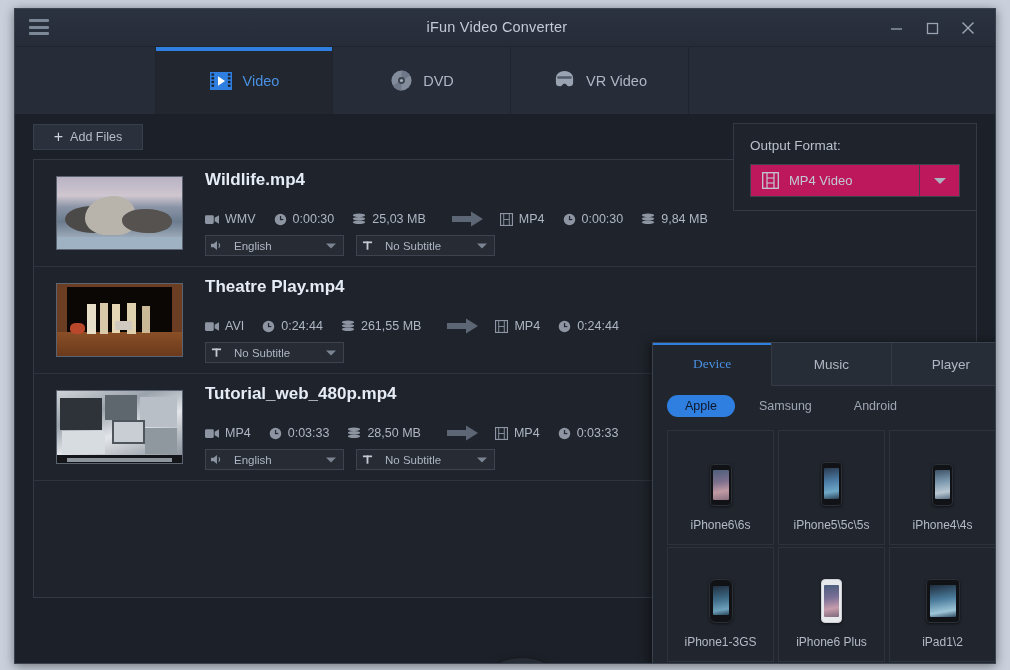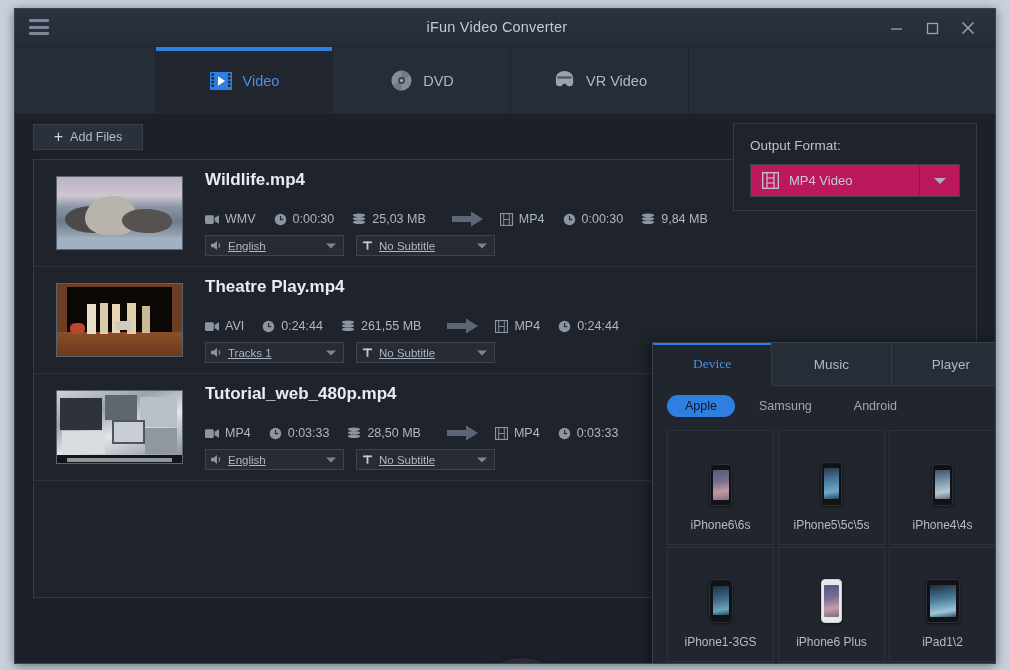--- a/index.html
+++ b/index.html
@@ -141,21 +141,21 @@
   .sel {
     width: 139px; height: 21px;
     background: #262b34;
     border: 1px solid #3d4450;
     display: flex; align-items: center;
     padding: 0 5px;
     color: #aeb6c3; font-size: 11.5px;
     cursor: pointer;
     position: relative;
   }
-  .sel .silabel { margin-left: 6px; overflow:hidden; white-space:nowrap;text-decoration:underline; }
+  .sel .silabel { margin-left: 12px; overflow:hidden; white-space:nowrap; }
   .sel .caret {
     position:absolute; right: 7px; top: 50%; transform: translateY(-50%);
     width: 0; height: 0;
     border-left: 5px solid transparent; border-right: 5px solid transparent;
     border-top: 5px solid #7b8492;
   }
   .sel .sicon { display:flex; align-items:center; }
 
   
   .convert-wrap {
@@ -527,30 +527,20 @@
                   <rect x="6.4" y="3.2" width="1.3" height="4.4" fill="#232831"></rect>
                   <rect x="6.4" y="6.4" width="3.6" height="1.3" fill="#232831"></rect>
                 </svg>
               <span>0:24:44</span>
             </span>
           </div>
           <div class="selects">
             <div class="sel">
               <span class="sicon">
                 <svg width="11" height="11" viewBox="0 0 12 12">
-                    <polygon points="0,4 3,4 6.5,1 6.5,11 3,8 0,8" fill="#8d95a3"></polygon>
-                    <path d="M8.4 3.6 a3.6 3.6 0 0 1 0 4.8" fill="none" stroke="#8d95a3" stroke-width="1.1"></path>
-                  </svg>
-              </span>
-              <span class="silabel">Tracks 1</span>
-              <span class="caret"></span>
-            </div>
-            <div class="sel">
-              <span class="sicon">
-                <svg width="11" height="11" viewBox="0 0 12 12">
                     <rect x="1" y="1.6" width="10" height="1.9" fill="#c4cad4"></rect>
                     <rect x="5" y="1.6" width="2" height="9" fill="#c4cad4"></rect>
                   </svg>
               </span>
               <span class="silabel">No Subtitle</span>
               <span class="caret"></span>
             </div>
           </div>
         </div>
       </div>

